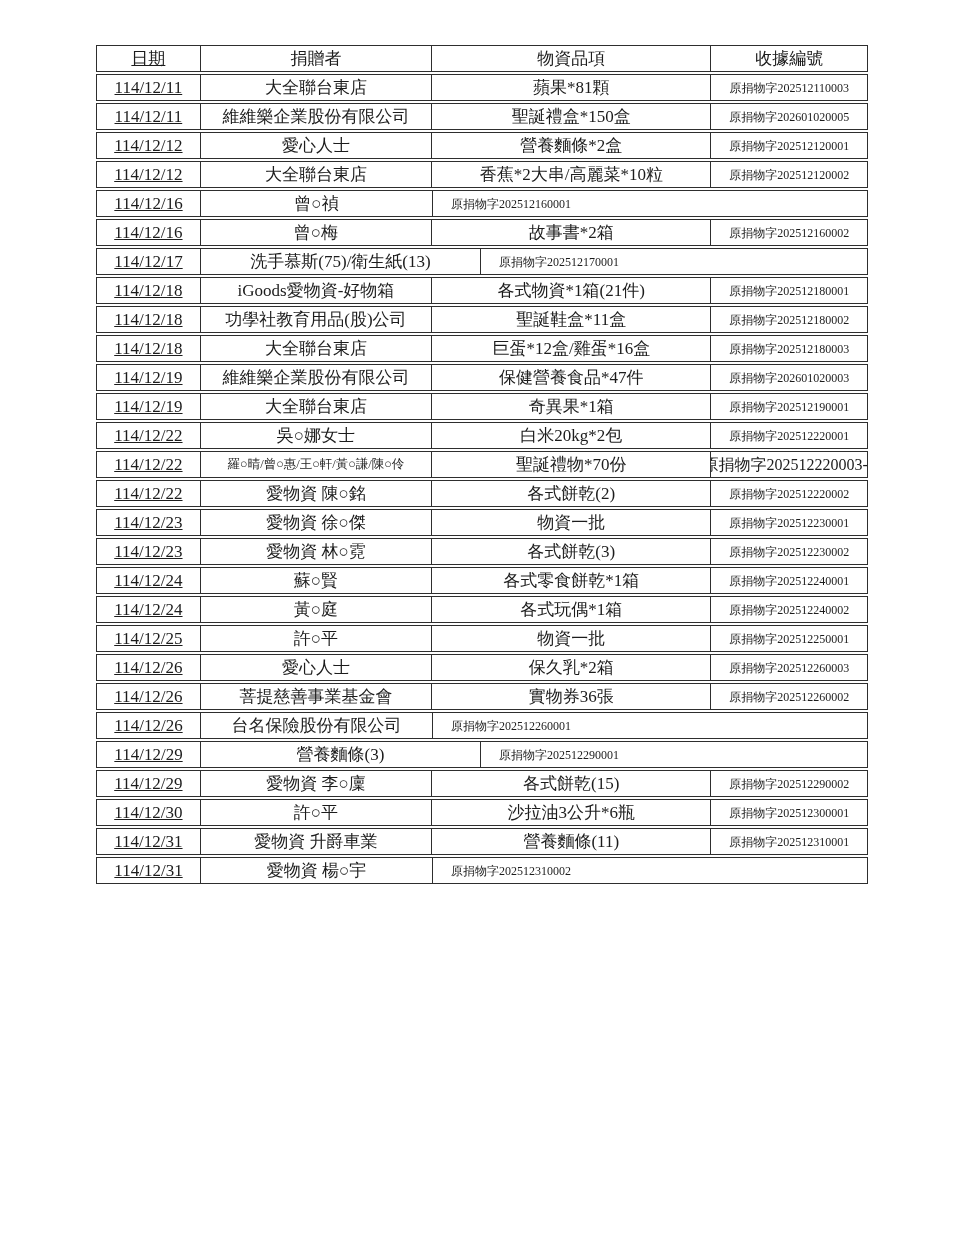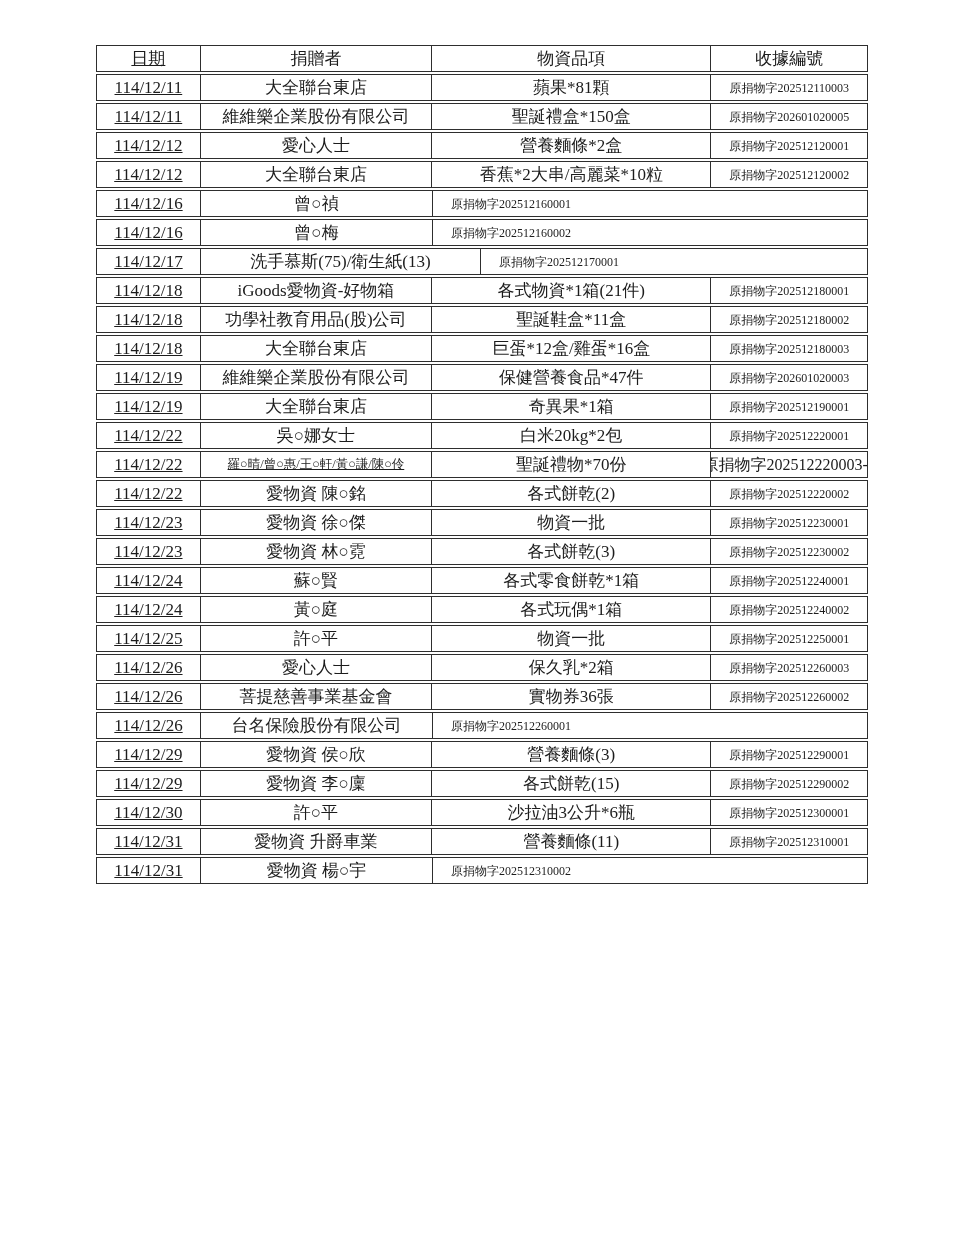--- a/index.html
+++ b/index.html
@@ -46,21 +46,21 @@
     line-height: 1;
     border-right: 1px solid #2e2e2e;
   }
   .t-cell:last-child { border-right: none; }
   .col-date    { width: 104px; text-decoration: underline; }
   .col-donor   { width: 232px; }
   .col-item    { width: 280px; }
   .col-receipt { width: 156px; font-size: 12px; }
   .header .t-cell { font-size: 17px; }
   
-  .t-row.compact .col-donor   { font-size: 12.5px; text-decoration: underline; }
+  .t-row.compact .col-donor   { font-size: 12.5px; }
   .t-row.compact .col-receipt { font-size: 16px; }
 </style>
 </head>
 <body>
 
 <div class="page">
   <div class="donation-table">
 
     <div class="t-row header">
       <div class="t-cell col-date">日期</div>
@@ -95,20 +95,21 @@
     <div class="t-cell col-receipt">原捐物字202512120002</div>
   </div>
         <div class="t-row">
     <div class="t-cell col-date">114/12/16</div>
     <div class="t-cell col-donor">曾○禎</div>
     <div class="t-cell col-receipt">原捐物字202512160001</div>
   </div>
         <div class="t-row">
     <div class="t-cell col-date">114/12/16</div>
     <div class="t-cell col-donor">曾○梅</div>
+    <div class="t-cell col-item">故事書*2箱</div>
     <div class="t-cell col-receipt">原捐物字202512160002</div>
   </div>
         <div class="t-row">
     <div class="t-cell col-date">114/12/17</div>
     <div class="t-cell col-item">洗手慕斯(75)/衛生紙(13)</div>
     <div class="t-cell col-receipt">原捐物字202512170001</div>
   </div>
         <div class="t-row">
     <div class="t-cell col-date">114/12/18</div>
     <div class="t-cell col-donor">iGoods愛物資-好物箱</div>
@@ -199,21 +200,20 @@
     <div class="t-cell col-item">實物券36張</div>
     <div class="t-cell col-receipt">原捐物字202512260002</div>
   </div>
         <div class="t-row">
     <div class="t-cell col-date">114/12/26</div>
     <div class="t-cell col-donor">台名保險股份有限公司</div>
     <div class="t-cell col-receipt">原捐物字202512260001</div>
   </div>
         <div class="t-row">
     <div class="t-cell col-date">114/12/29</div>
-    <div class="t-cell col-donor">愛物資 侯○欣</div>
     <div class="t-cell col-item">營養麵條(3)</div>
     <div class="t-cell col-receipt">原捐物字202512290001</div>
   </div>
         <div class="t-row">
     <div class="t-cell col-date">114/12/29</div>
     <div class="t-cell col-donor">愛物資 李○廩</div>
     <div class="t-cell col-item">各式餅乾(15)</div>
     <div class="t-cell col-receipt">原捐物字202512290002</div>
   </div>
         <div class="t-row">

